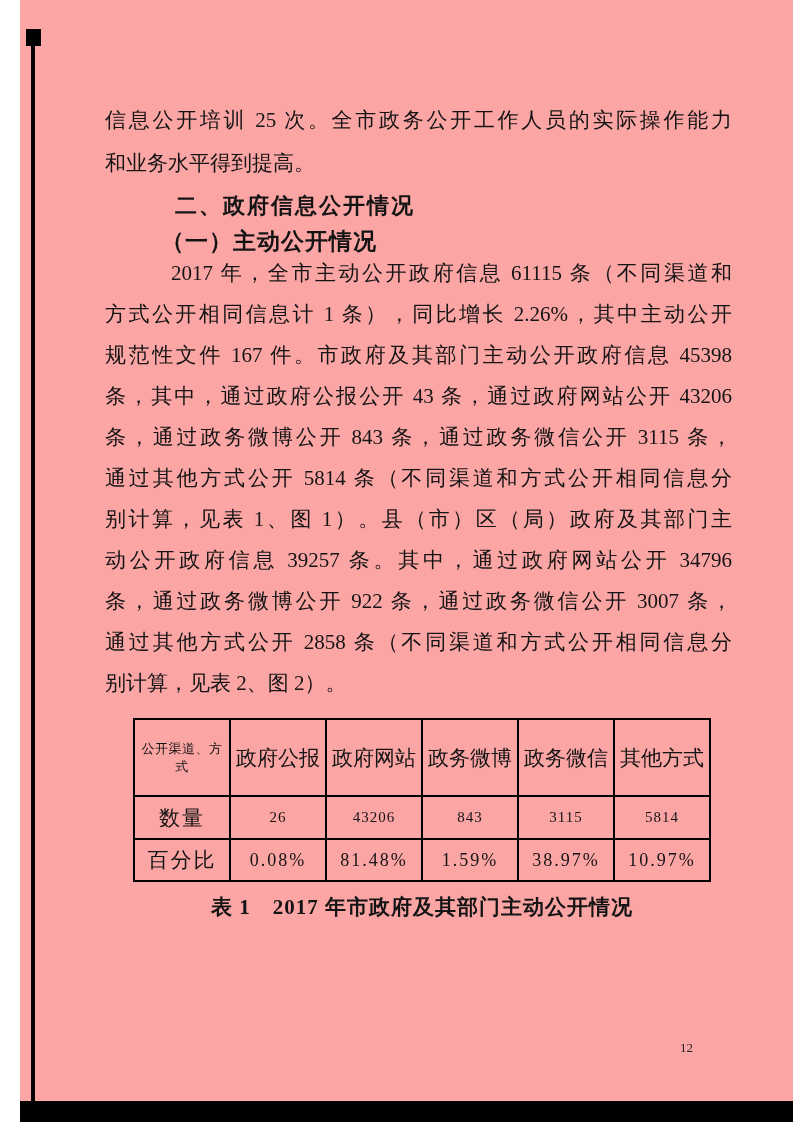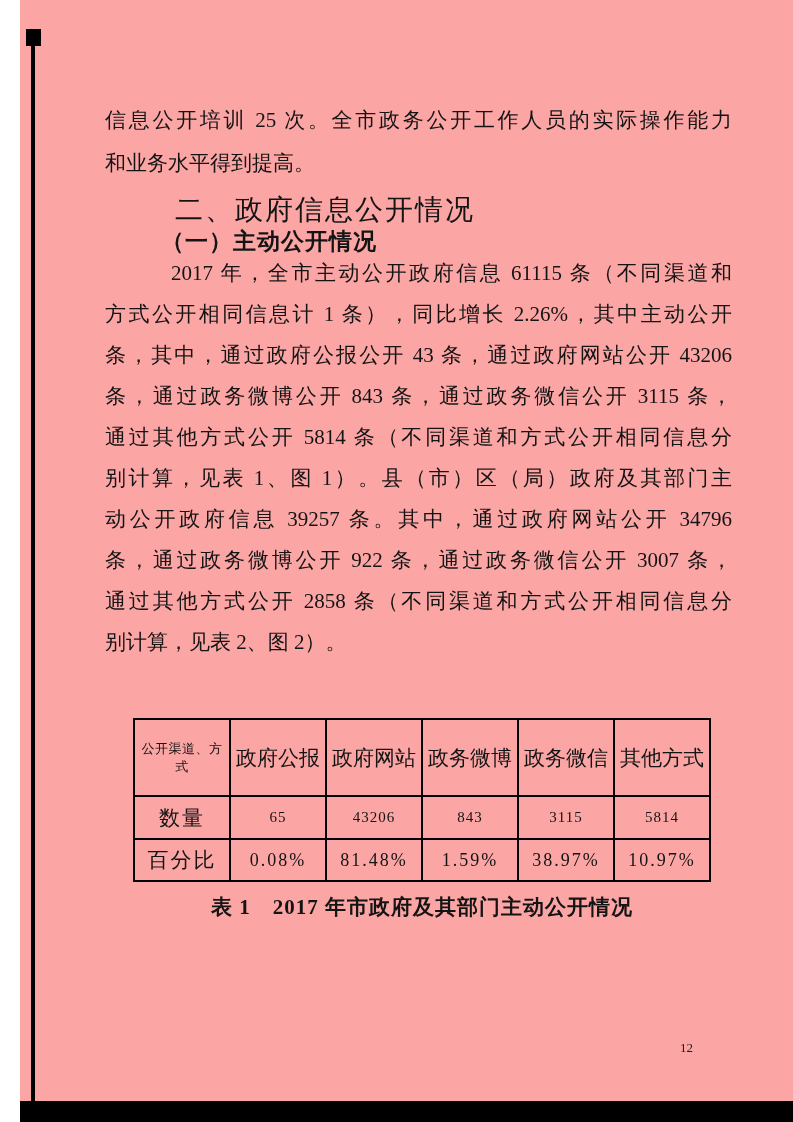--- a/index.html
+++ b/index.html
@@ -29,21 +29,21 @@
   }
   .para .line.end { text-align-last: left; }
   .para .line.indent { text-indent: 66px; }
   #para1 { top: 99px; }
   #para1 .line { line-height: 43px; }
   #para2 { top: 253px; }
 
   .h2 {
     position: absolute; left: 155px; top: 191px;
     font-family: "Liberation Sans", sans-serif;
-    font-size: 28px; font-weight: normal; letter-spacing: 2px;
+    font-size: 22px; font-weight: bold; letter-spacing: 2px;
   }
   .h3 {
     position: absolute; left: 141px; top: 226px;
     font-family: Liberation Sans, sans-serif;
     font-size: 23px; font-weight: bold; letter-spacing: 1px;
   }
 
   
   .dtable {
     position: absolute; left: 113px; top: 718px; width: 578px;
@@ -86,20 +86,21 @@
       <div class="line end">和业务水平得到提高。</div>
     </div>
 
   <div class="h2">二、政府信息公开情况</div>
 
   <div class="h3">（一）主动公开情况</div>
 
   <div class="para" id="para2">
       <div class="line indent">2017 年，全市主动公开政府信息 61115 条（不同渠道和</div>
       <div class="line">方式公开相同信息计 1 条），同比增长 2.26%，其中主动公开</div>
+      <div class="line">规范性文件 167 件。市政府及其部门主动公开政府信息 45398</div>
       <div class="line">条，其中，通过政府公报公开 43 条，通过政府网站公开 43206</div>
       <div class="line">条，通过政务微博公开 843 条，通过政务微信公开 3115 条，</div>
       <div class="line">通过其他方式公开 5814 条（不同渠道和方式公开相同信息分</div>
       <div class="line">别计算，见表 1、图 1）。县（市）区（局）政府及其部门主</div>
       <div class="line">动公开政府信息 39257 条。其中，通过政府网站公开 34796</div>
       <div class="line">条，通过政务微博公开 922 条，通过政务微信公开 3007 条，</div>
       <div class="line">通过其他方式公开 2858 条（不同渠道和方式公开相同信息分</div>
       <div class="line end">别计算，见表 2、图 2）。</div>
     </div>
 
@@ -108,21 +109,21 @@
         <tr class="hdr">
           <td class="first">公开渠道、方式</td>
           <td class="hd">政府公报</td>
           <td class="hd">政府网站</td>
           <td class="hd">政务微博</td>
           <td class="hd">政务微信</td>
           <td class="hd">其他方式</td>
         </tr>
         <tr class="qty">
           <td class="rowlabel">数量</td>
-          <td class="num">65</td>
+          <td class="num">26</td>
           <td class="num">43206</td>
           <td class="num">843</td>
           <td class="num">3115</td>
           <td class="num">5814</td>
         </tr>
         <tr class="pct">
           <td class="rowlabel">百分比</td>
           <td class="pctval">0.08%</td>
           <td class="pctval">81.48%</td>
           <td class="pctval">1.59%</td>

